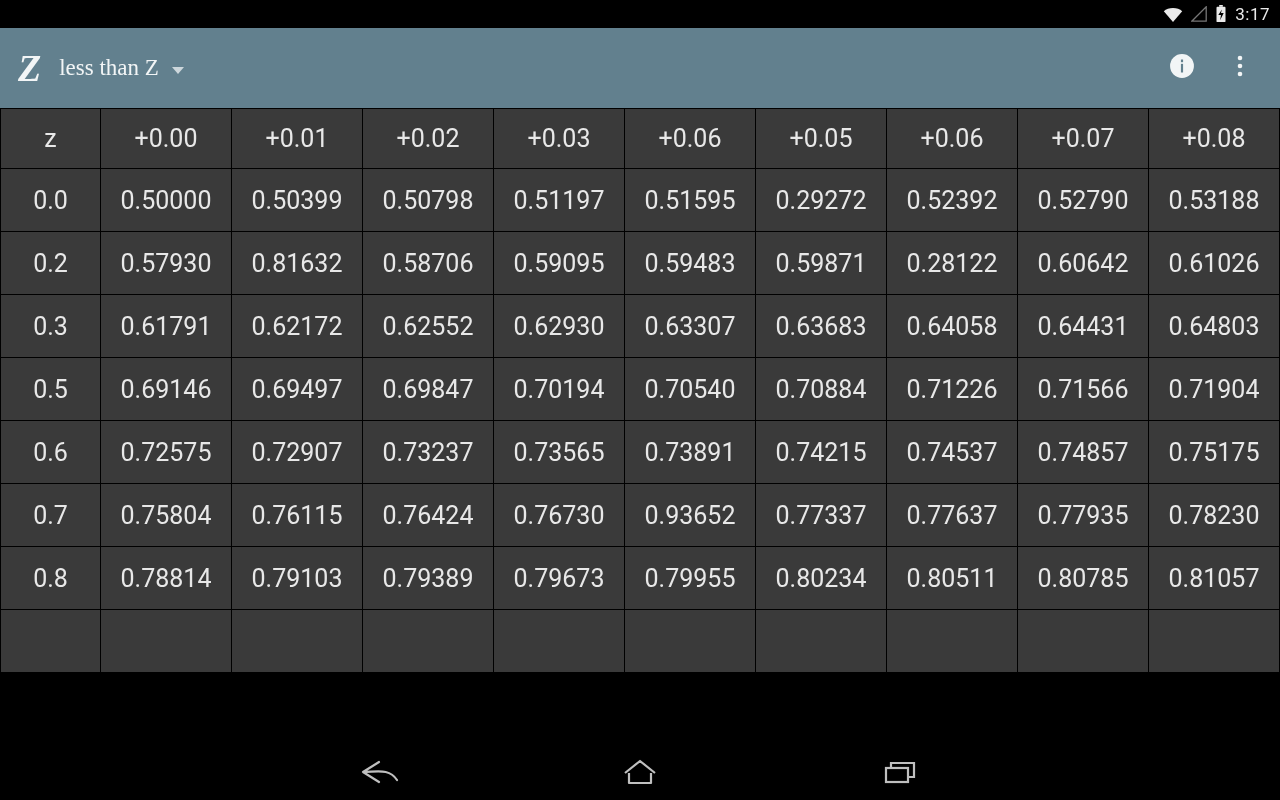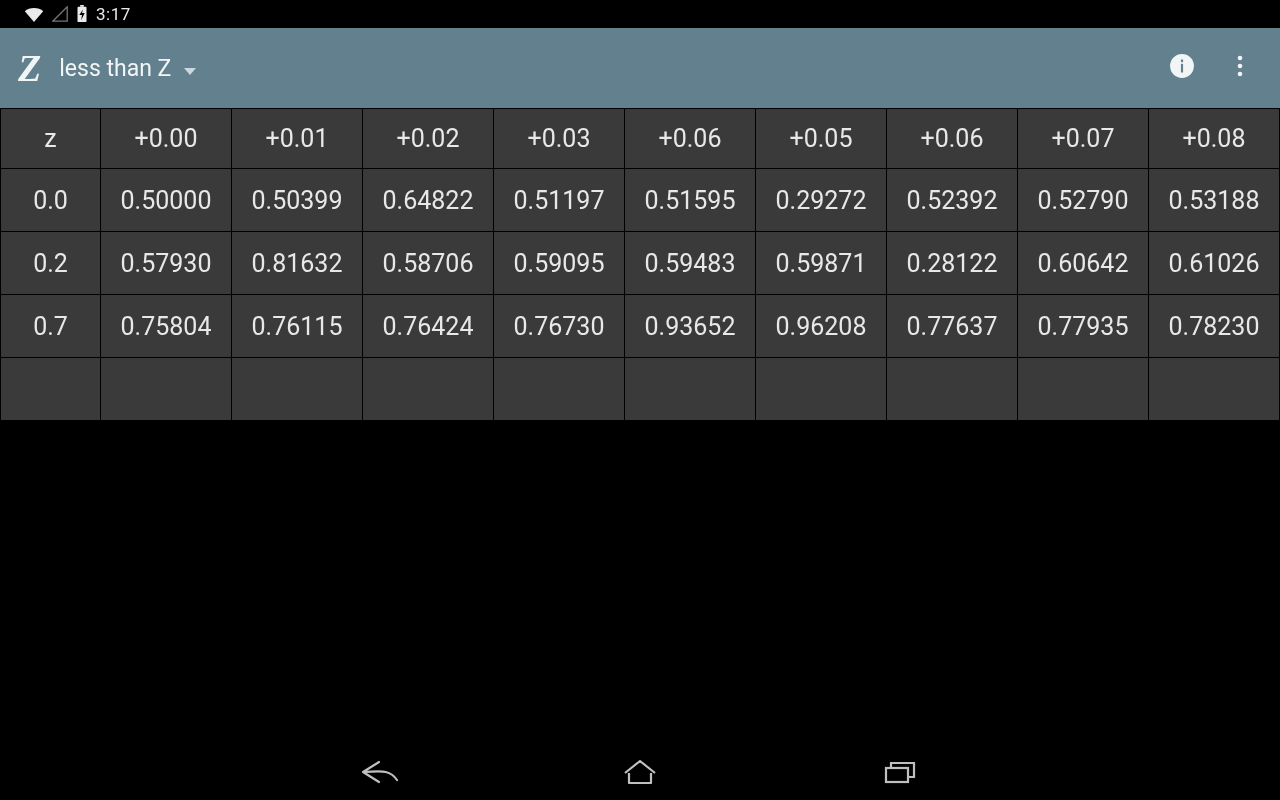--- a/index.html
+++ b/index.html
@@ -11,21 +11,22 @@
     overflow: hidden;
     color: #e8e8e8;
   }
 
   
   .statusbar {
     height: 28px;
     background: #000;
     display: flex;
     align-items: center;
-    padding: 0 24px;
+    justify-content: flex-end;
+    padding: 0 10px;
     gap: 8px;
     font-size: 17px;
     color: #eaeaea;
   }
   .statusbar .time { font-weight: 400; letter-spacing: 0.5px; }
   .status-icon { display: inline-flex; align-items: center; }
   .status-icon svg { fill: #eaeaea; }
 
   
   .actionbar {
@@ -44,20 +45,21 @@
     font-style: italic;
     padding: 0 4px;
   }
   .ab-dropdown {
     display: flex;
     align-items: flex-start;
     gap: 13px;
     font-size: 23px;
     font-weight: 400;
     cursor: pointer;
+    font-family: Liberation Serif, serif;
   }
   .ab-dropdown .caret svg { fill: #cdd7dc; }
   .ab-spacer { flex: 1; }
   .ab-icon-btn {
     width: 44px; height: 44px;
     display: flex; align-items: center; justify-content: center;
     cursor: pointer;
   }
   .ab-icon-btn svg { fill: #f2f5f6; }
 
@@ -188,53 +190,101 @@
         <th>+0.06</th>
         <th>+0.07</th>
         <th>+0.08</th>
       </tr>
     </thead>
     <tbody id="ztbody">
         <tr>
           <td>0.0</td>
           <td>0.50000</td>
           <td>0.50399</td>
-          <td>0.64822</td>
+          <td>0.50798</td>
           <td>0.51197</td>
           <td>0.51595</td>
           <td>0.29272</td>
           <td>0.52392</td>
           <td>0.52790</td>
           <td>0.53188</td>
         </tr>
         <tr>
           <td>0.2</td>
           <td>0.57930</td>
           <td>0.81632</td>
           <td>0.58706</td>
           <td>0.59095</td>
           <td>0.59483</td>
           <td>0.59871</td>
           <td>0.28122</td>
           <td>0.60642</td>
           <td>0.61026</td>
         </tr>
         <tr>
+          <td>0.3</td>
+          <td>0.61791</td>
+          <td>0.62172</td>
+          <td>0.62552</td>
+          <td>0.62930</td>
+          <td>0.63307</td>
+          <td>0.63683</td>
+          <td>0.64058</td>
+          <td>0.64431</td>
+          <td>0.64803</td>
+        </tr>
+        <tr>
+          <td>0.5</td>
+          <td>0.69146</td>
+          <td>0.69497</td>
+          <td>0.69847</td>
+          <td>0.70194</td>
+          <td>0.70540</td>
+          <td>0.70884</td>
+          <td>0.71226</td>
+          <td>0.71566</td>
+          <td>0.71904</td>
+        </tr>
+        <tr>
+          <td>0.6</td>
+          <td>0.72575</td>
+          <td>0.72907</td>
+          <td>0.73237</td>
+          <td>0.73565</td>
+          <td>0.73891</td>
+          <td>0.74215</td>
+          <td>0.74537</td>
+          <td>0.74857</td>
+          <td>0.75175</td>
+        </tr>
+        <tr>
           <td>0.7</td>
           <td>0.75804</td>
           <td>0.76115</td>
           <td>0.76424</td>
           <td>0.76730</td>
           <td>0.93652</td>
-          <td>0.96208</td>
+          <td>0.77337</td>
           <td>0.77637</td>
           <td>0.77935</td>
           <td>0.78230</td>
         </tr>
         <tr>
+          <td>0.8</td>
+          <td>0.78814</td>
+          <td>0.79103</td>
+          <td>0.79389</td>
+          <td>0.79673</td>
+          <td>0.79955</td>
+          <td>0.80234</td>
+          <td>0.80511</td>
+          <td>0.80785</td>
+          <td>0.81057</td>
+        </tr>
+        <tr>
           <td></td>
           <td></td>
           <td></td>
           <td></td>
           <td></td>
           <td></td>
           <td></td>
           <td></td>
           <td></td>
           <td></td>

